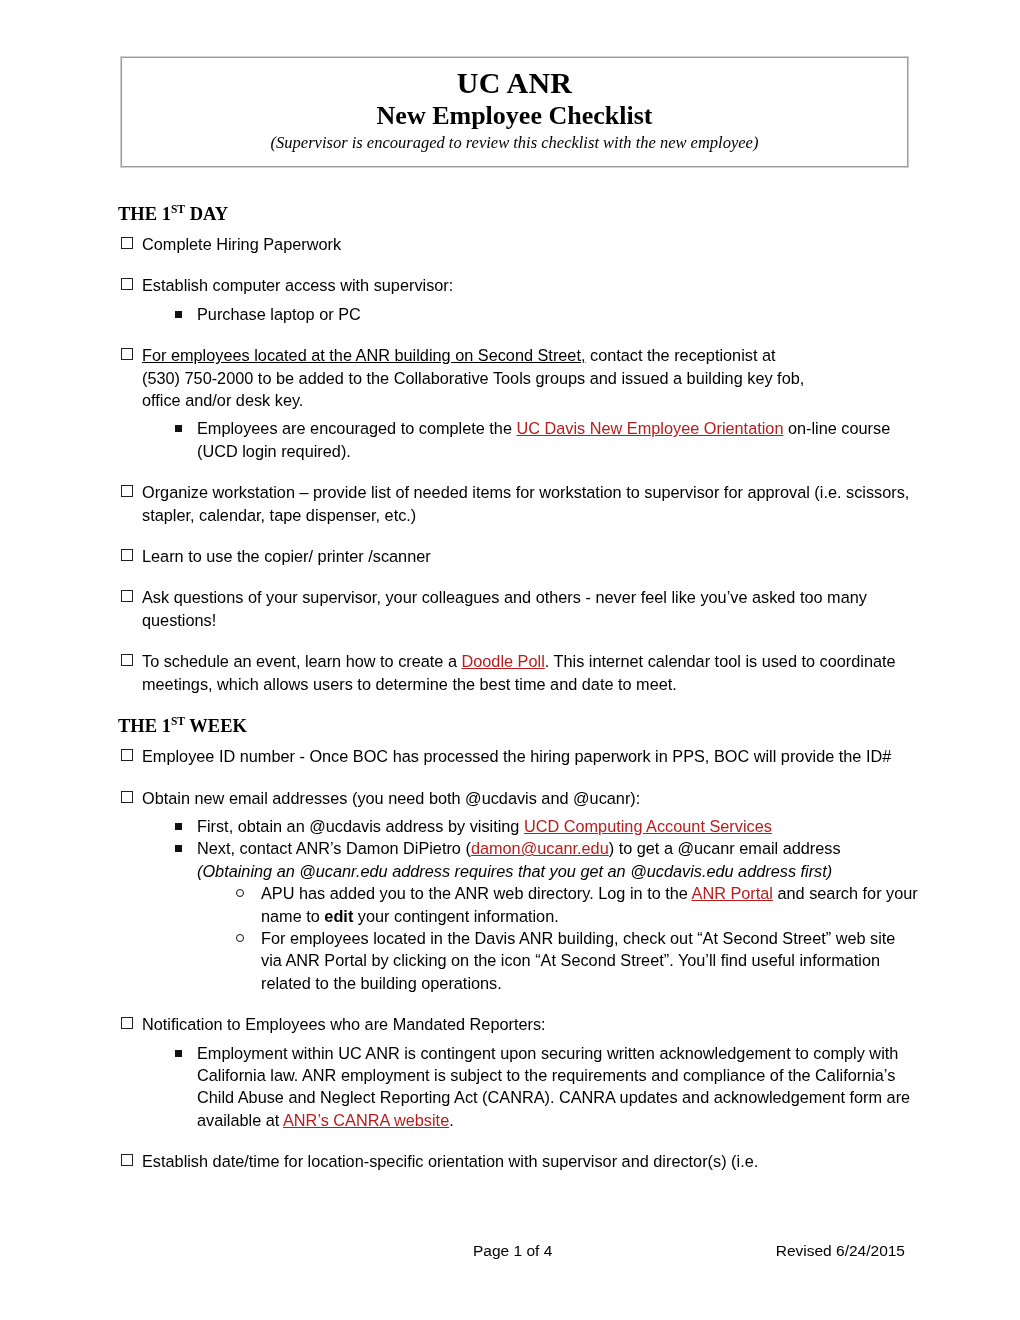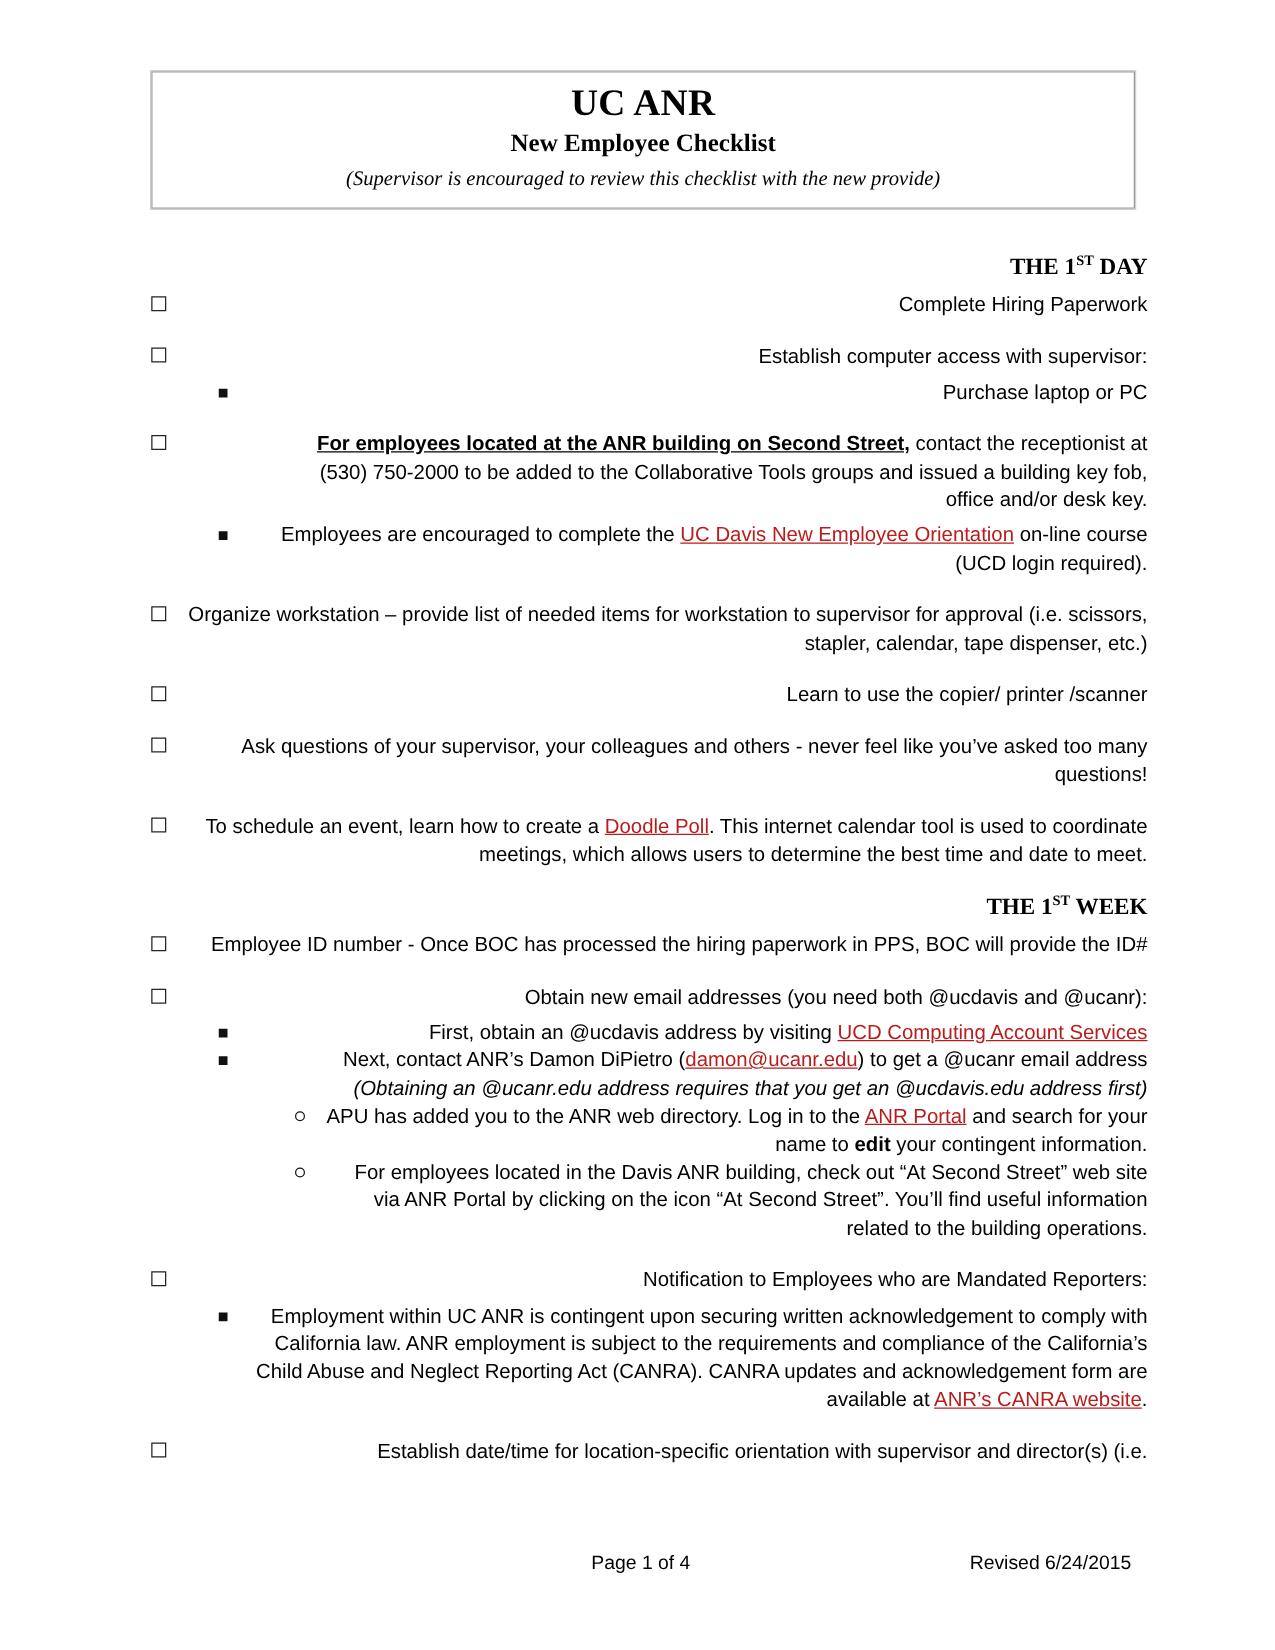--- a/index.html
+++ b/index.html
@@ -39,41 +39,40 @@
   .org-title {
     font-family: "Liberation Serif", serif;
     font-weight: bold;
     font-size: 30px;
     line-height: 34px;
     letter-spacing: 0.2px;
   }
   .doc-title {
     font-family: "Liberation Serif", serif;
     font-weight: bold;
-    font-size: 20px;
+    font-size: 26px;
     line-height: 27px;
     margin-top: 2px;
   }
   .doc-sub {
     font-family: "Liberation Serif", serif;
     font-style: italic;
     font-size: 16.5px;
     line-height: 22px;
     margin-top: 3px;
   }
 
   
   .content {
     position: absolute;
     left: 118px;
     top: 203px;
     width: 800px;
     font-size: 16.3px;
     line-height: 22.4px;
-    text-align: right;
   }
 
   .section-head {
     font-family: "Liberation Serif", serif;
     font-weight: bold;
     font-size: 18.5px;
     line-height: 22px;
     margin: 0 0 8px 0;
   }
   .section-head sup {
@@ -142,21 +141,21 @@
     border-radius: 50%;
     box-sizing: border-box;
   }
   .indent-text { display: block; }
 
   a.doc-link,
   .doc-link {
     color: #b91c1c;
     text-decoration: underline;
   }
-  .u { text-decoration: underline; font-weight: bold; }
+  .u { text-decoration: underline; }
   .i { font-style: italic; }
   .bu { font-weight: bold; }
 
   
   .footer {
     position: absolute;
     left: 118px;
     top: 1241px;
     width: 790px;
     font-size: 15.5px;
@@ -174,21 +173,21 @@
   }
 </style>
 </head>
 <body>
 
 <div class="page">
 
   <div class="header-box">
     <div class="org-title">UC ANR</div>
     <div class="doc-title">New Employee Checklist</div>
-    <div class="doc-sub">(Supervisor is encouraged to review this checklist with the new provide)</div>
+    <div class="doc-sub">(Supervisor is encouraged to review this checklist with the new employee)</div>
   </div>
 
   <div class="content">
 
     <div class="section-head">
       <span>THE 1</span><sup>ST</sup><span> DAY</span>
     </div>
 
 
     <div class="check-item">

